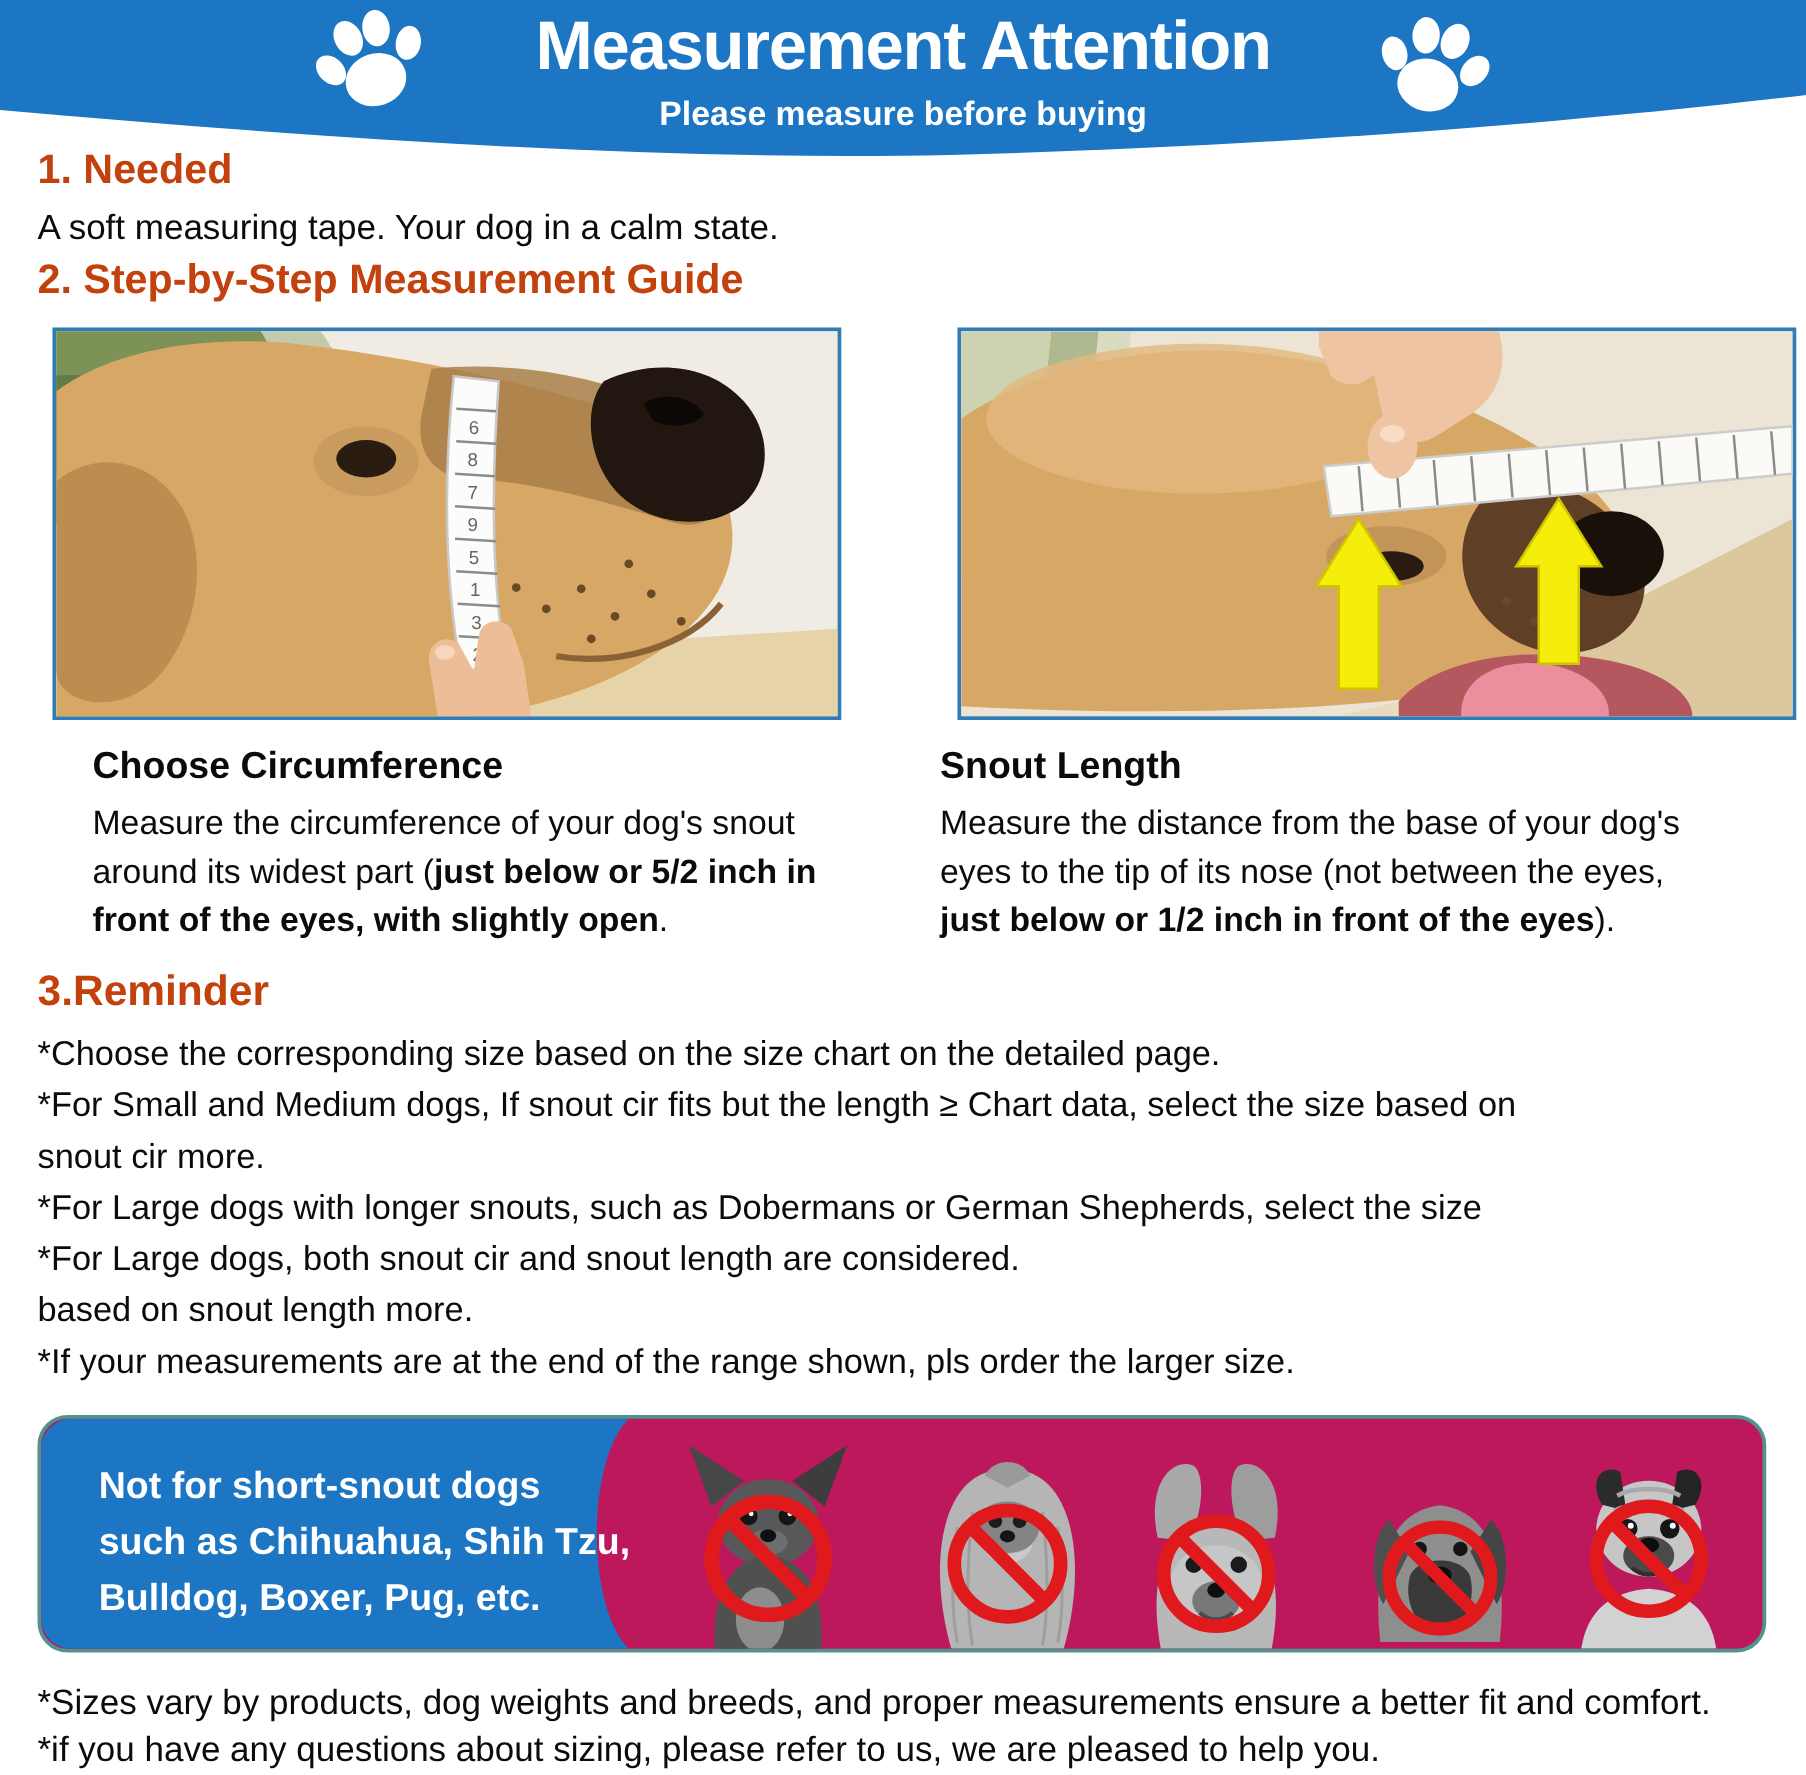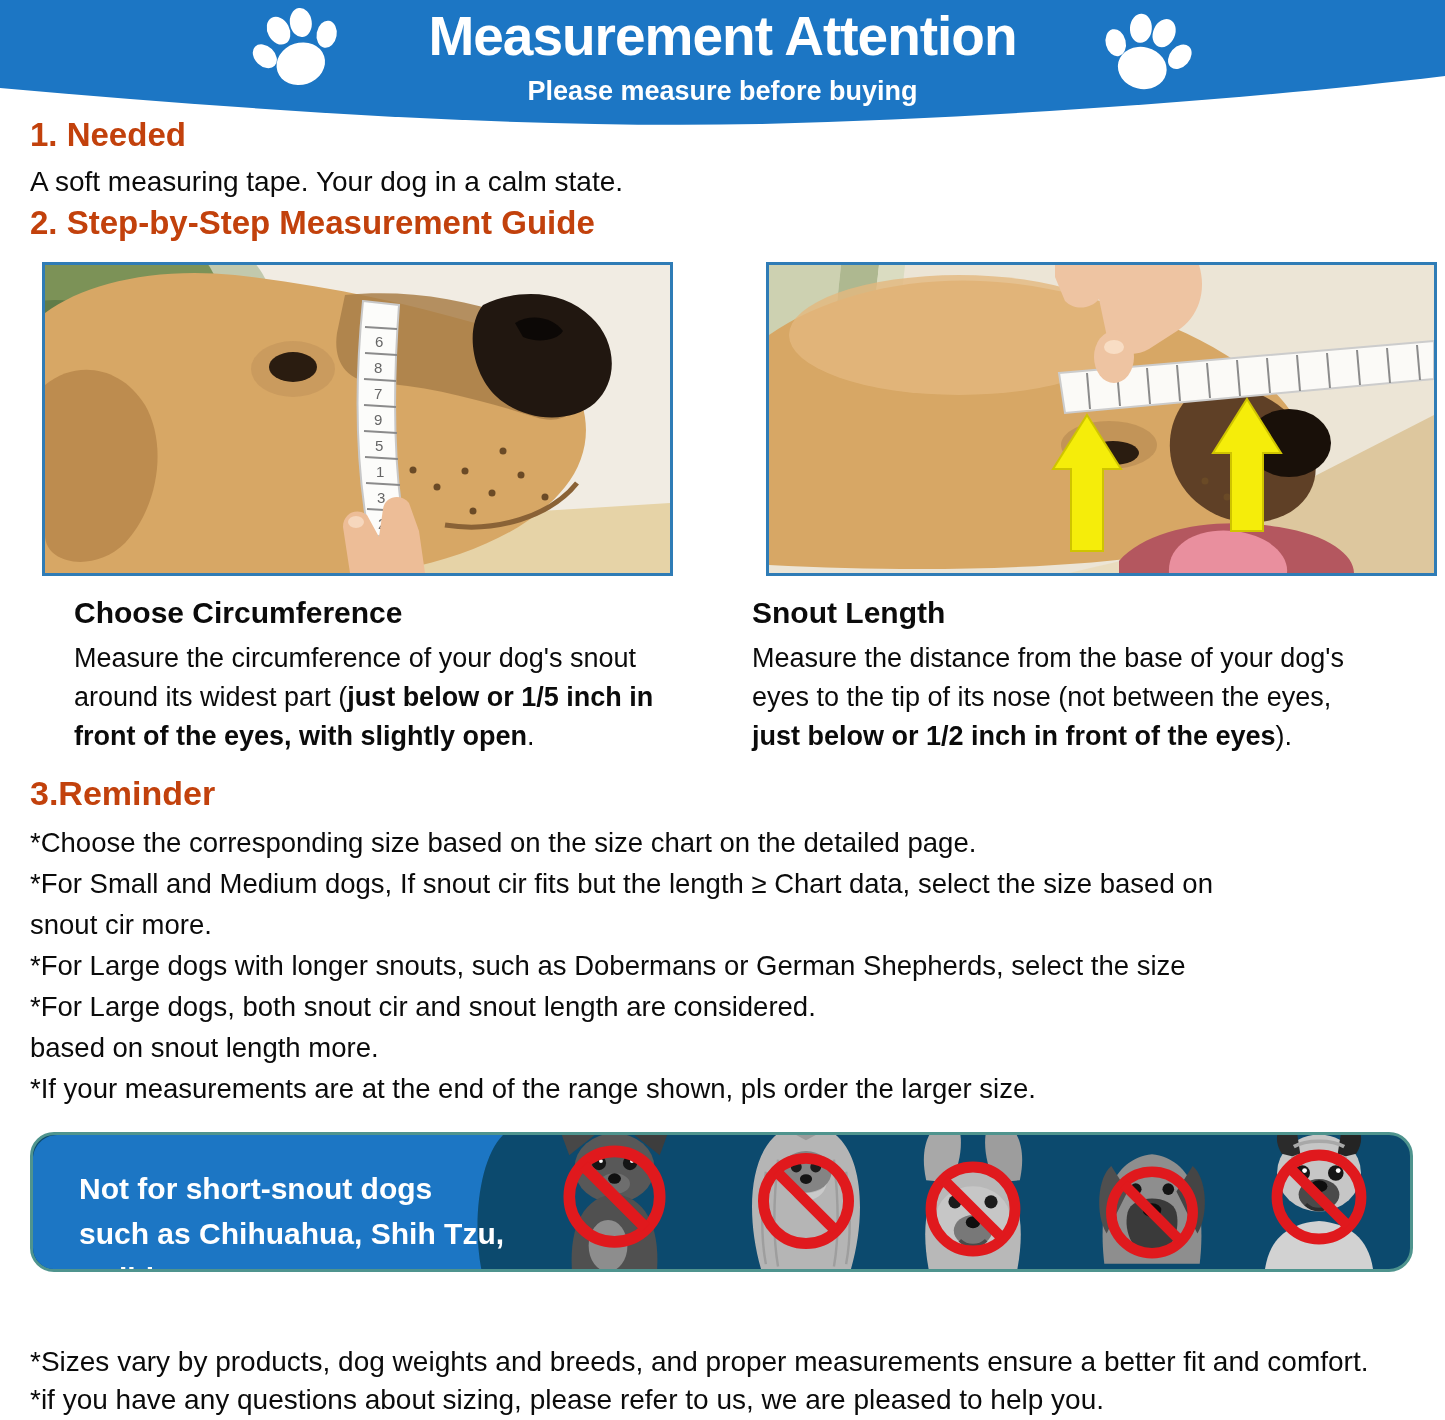--- a/index.html
+++ b/index.html
@@ -37,23 +37,23 @@
   #cap-right { left:752px; }
   .cap-title { font-size:30px; font-weight:bold; margin-bottom:9px; white-space:nowrap; }
   .cap-line { font-size:27px; line-height:39px; white-space:nowrap; }
   .bold-span { font-weight:bold; }
   
   #sec3-h { left:30px; top:774px; font-size:34px; }
   #reminder { left:30px; top:822px; font-size:27.5px; line-height:41px; }
   .reminder-line { white-space:nowrap; }
   
   #banner {
-    position:absolute; left:30px; top:1132px; width:1383px; height:140px;
+    position:absolute; left:30px; top:1132px; width:1383px; height:190px;
     border:3px solid #4f948e; border-radius:24px; box-sizing:border-box;
-    background:#0c4a6e; overflow:hidden;
+    background:#be185d; overflow:hidden;
   }
   #banner-blue { position:absolute; left:0; top:0; height:184px; width:470px; }
   .banner-text {
     position:absolute; left:46px; top:31px; color:#ffffff; font-weight:bold;
     font-size:30px; line-height:45px; white-space:nowrap;
   }
   .dog { position:absolute; bottom:0; }
   #dog-1 { left:510px;  width:143px; height:168px; }
   #dog-2 { left:703px;  width:140px; height:158px; }
   #dog-3 { left:873px;  width:134px; height:156px; }
@@ -211,21 +211,21 @@
       </g>
       <g>
         <path d="M478,134 L512,188 L494,188 L494,266 L462,266 L462,188 L444,188 Z" fill="#f5ed0a" stroke="#cfc400" stroke-width="2"></path>
       </g>
     </svg>
   </div>
 
   <div id="cap-left" class="caption">
     <div class="cap-title">Choose Circumference</div>
     <div class="cap-line"><span>Measure the circumference of your dog's snout</span><span class="bold-span"></span><span></span></div>
-    <div class="cap-line"><span>around its widest part (</span><span class="bold-span">just below or 1/5 inch in</span><span></span></div>
+    <div class="cap-line"><span>around its widest part (</span><span class="bold-span">just below or 5/2 inch in</span><span></span></div>
     <div class="cap-line"><span></span><span class="bold-span">front of the eyes, with slightly open</span><span>.</span></div>
   </div>
 
   <div id="cap-right" class="caption">
     <div class="cap-title">Snout Length</div>
     <div class="cap-line"><span>Measure the distance from the base of your dog's</span><span class="bold-span"></span><span></span></div>
     <div class="cap-line"><span>eyes to the tip of its nose (not between the eyes,</span><span class="bold-span"></span><span></span></div>
     <div class="cap-line"><span></span><span class="bold-span">just below or 1/2 inch in front of the eyes</span><span>).</span></div>
   </div>
 

